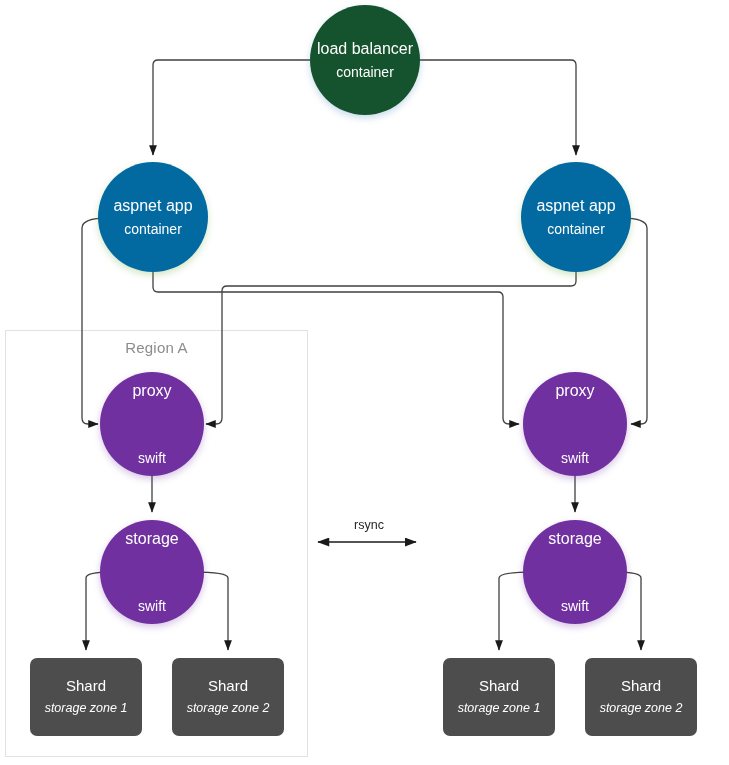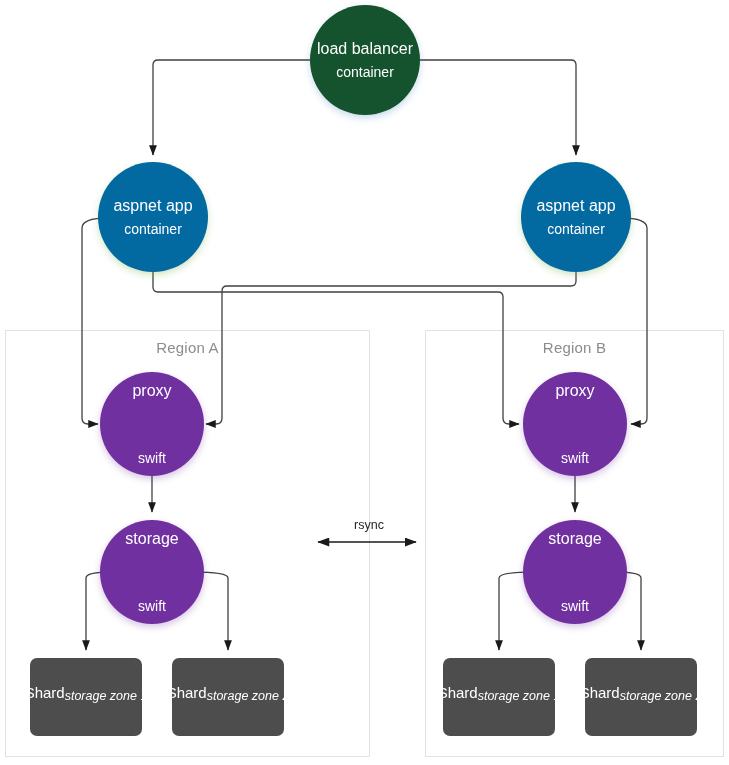--- a/index.html
+++ b/index.html
@@ -77,20 +77,21 @@
   .circle-swift {
     background: #7030a0;
     box-shadow: 0 3px 7px rgba(112,48,160,0.28);
     gap: 44px;
   }
   .shard-box {
     position: absolute;
     background: #4d4d4d;
     border-radius: 7px;
     display: flex;
+    flex-direction: column;
     align-items: center;
     justify-content: center;
     color: #ffffff;
     text-align: center;
     box-sizing: border-box;
   }
   .shard-box .title {
     font-size: 15px;
     line-height: 1.1;
     margin-bottom: 8px;
@@ -108,27 +109,24 @@
     font-family: "Liberation Sans", sans-serif;
     text-align: center;
     white-space: nowrap;
   }
 </style>
 </head>
 <body>
 
 <div id="diagram-root">
 
-  <div class="region-box" style="left:5px; top:330px; width:365px; height:427px;">
+  <div class="region-box" style="left:5px; top:330px; width:303px; height:427px;">
     <div class="region-label">Region A</div>
   </div>
 
-  <div class="region-box" style="left:425px; top:330px; width:299px; height:427px;">
-    <div class="region-label">Region B</div>
-  </div>
 
   <svg class="layer-svg" viewBox="0 0 729 765" xmlns="http://www.w3.org/2000/svg">
     <defs>
       <marker id="arrowEnd" markerWidth="9" markerHeight="9" refX="7.5" refY="3" orient="auto" markerUnits="strokeWidth">
         <path d="M0,0 L8,3 L0,6 z" fill="#1a1a1a"></path>
       </marker>
       <marker id="arrowStart" markerWidth="9" markerHeight="9" refX="0.5" refY="3" orient="auto" markerUnits="strokeWidth">
         <path d="M8,0 L0,3 L8,6 z" fill="#1a1a1a"></path>
       </marker>
     </defs>

